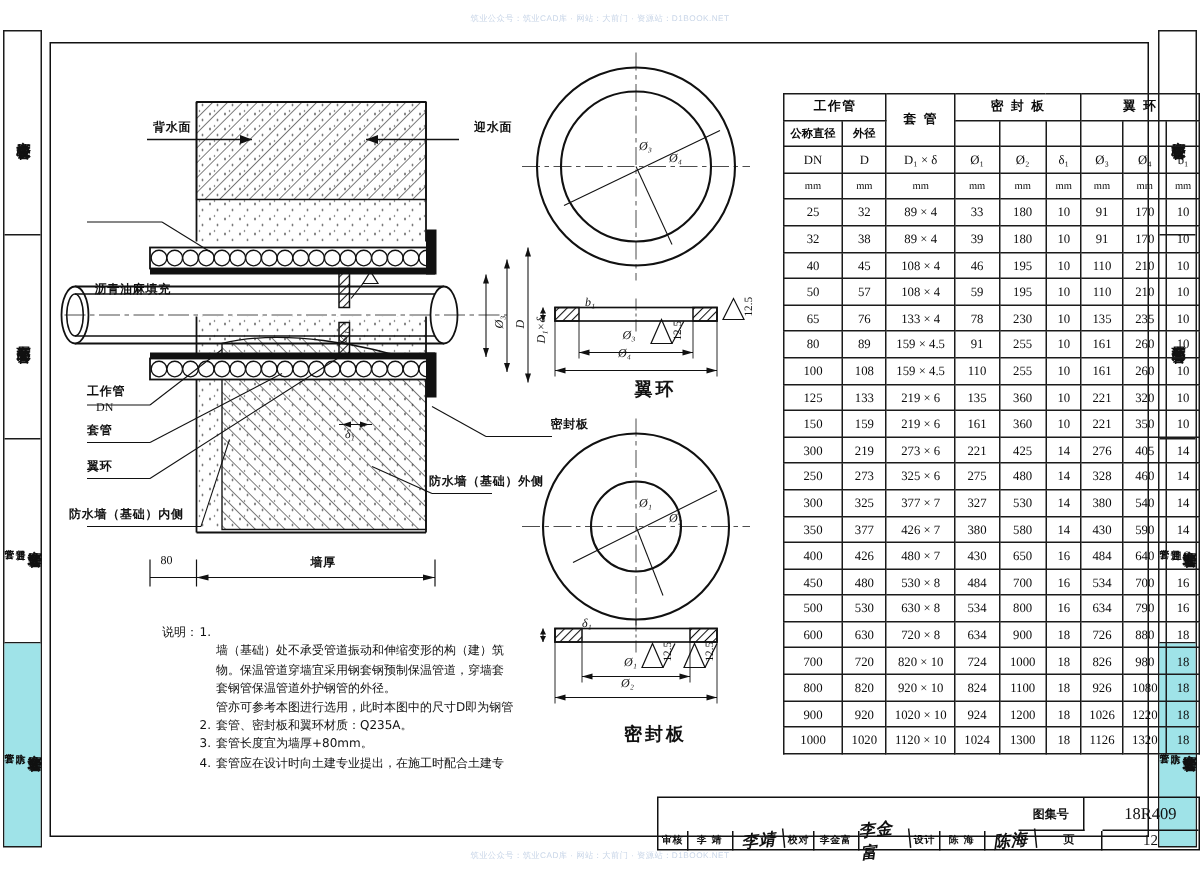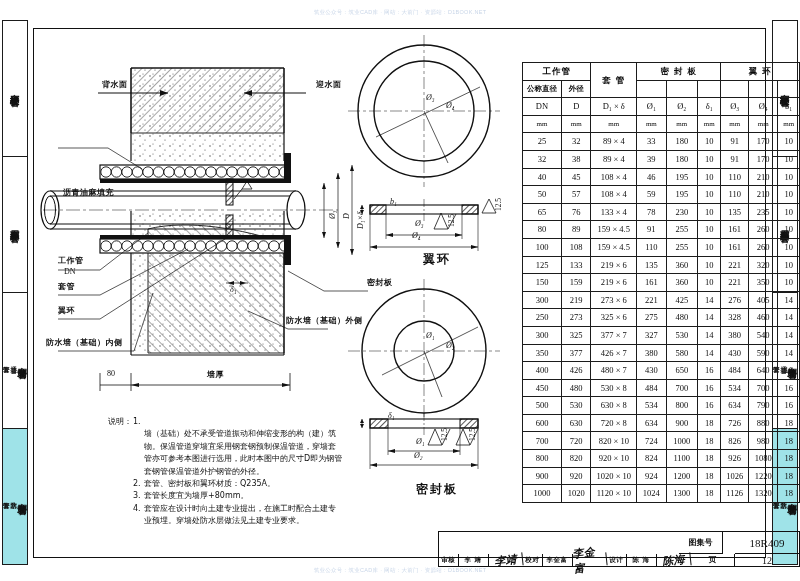--- a/index.html
+++ b/index.html
@@ -837,46 +837,41 @@
           <span class="body">墙（基础）处不承受管道振动和伸缩变形的构（建）筑</span>
         </div>
         <div class="row">
           <span class="lead" style="visibility: hidden;">说明：</span>
           <span class="num"></span>
           <span class="body">物。保温管道穿墙宜采用钢套钢预制保温管道，穿墙套</span>
         </div>
         <div class="row">
           <span class="lead" style="visibility: hidden;">说明：</span>
           <span class="num"></span>
-          <span class="body">管亦可参考本图进行选用，此时本图中的尺寸D即为钢管</span>
+          <span class="body">套钢管保温管道外护钢管的外径。</span>
         </div>
         <div class="row">
           <span class="lead" style="visibility: hidden;">说明：</span>
           <span class="num"></span>
-          <span class="body">套钢管保温管道外护钢管的外径。</span>
+          <span class="body">管亦可参考本图进行选用，此时本图中的尺寸D即为钢管</span>
         </div>
         <div class="row">
           <span class="lead" style="visibility: hidden;">说明：</span>
           <span class="num">2.</span>
           <span class="body">套管、密封板和翼环材质：Q235A。</span>
         </div>
         <div class="row">
           <span class="lead" style="visibility: hidden;">说明：</span>
           <span class="num">3.</span>
           <span class="body">套管长度宜为墙厚+80mm。</span>
         </div>
         <div class="row">
           <span class="lead" style="visibility: hidden;">说明：</span>
           <span class="num">4.</span>
           <span class="body">套管应在设计时向土建专业提出，在施工时配合土建专</span>
-        </div>
-        <div class="row">
-          <span class="lead" style="visibility: hidden;">说明：</span>
-          <span class="num"></span>
-          <span class="body">业预埋。穿墙处防水层做法见土建专业要求。</span>
         </div>
       </div>
 
     <div class="titleblock">
       <div class="tb-atlas-lbl">图集号</div>
       <div class="tb-atlas-val">18R409</div>
       <div class="tb-sign" id="signature-row">
           <div class="sgn-cell sgn-lbl">审核</div>
           <div class="sgn-cell sgn-name">李 靖</div>
           <div class="sgn-cell sgn-mark">李靖</div>

